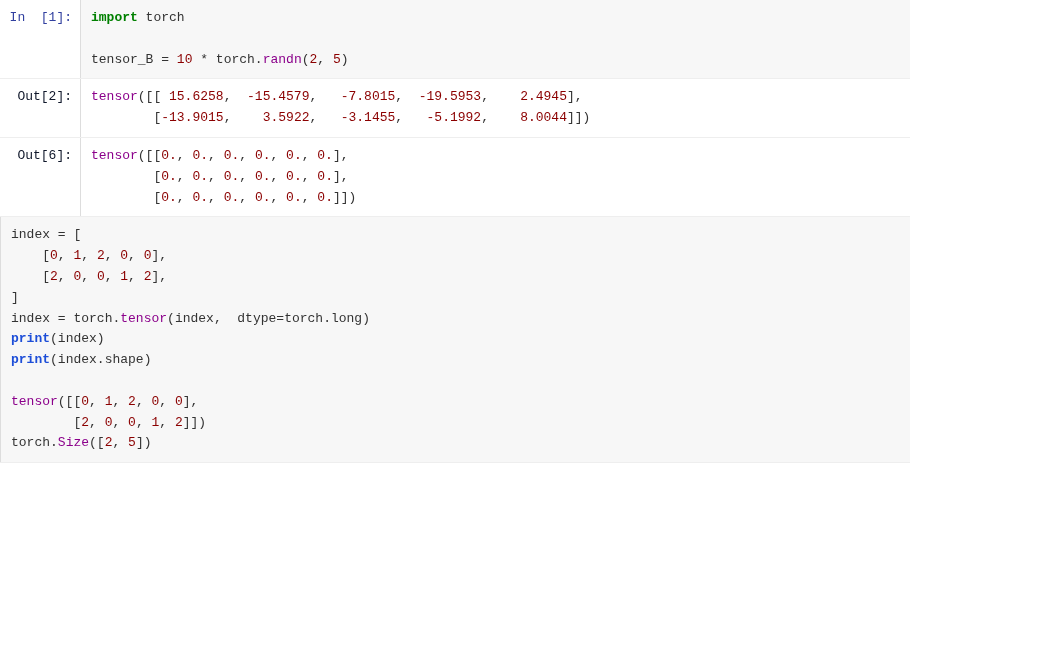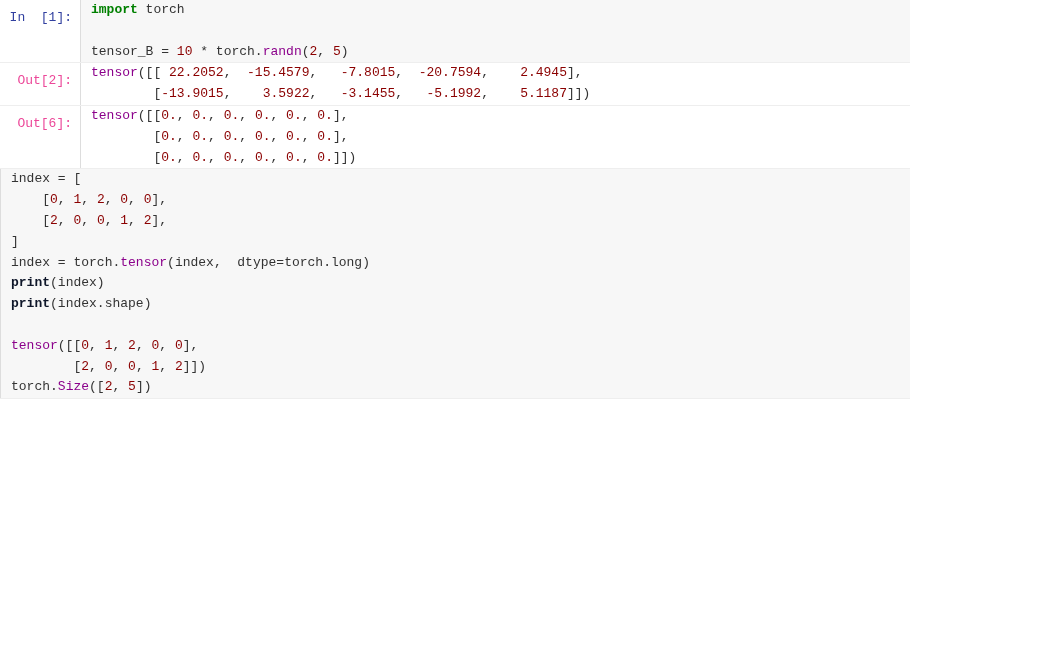--- a/index.html
+++ b/index.html
@@ -20,21 +20,21 @@
       width: 910px;
       min-height: 648px;
       background: #ffffff;
     }
 
     .kw-import { color: #008000; font-weight: bold; }
     .num { color: #8b0000; }
     .fn { color: #8b008b; }
     .var { color: #333333; }
     .op { color: #333333; }
-    .kw-print { color: #0f172a; font-weight: bold; font-family: Liberation Mono, monospace; }
+    .kw-print { color: #1d4ed8; font-weight: bold; font-family: Liberation Mono, monospace; }
     .bracket { color: #333; }
 
     pre {
       font-family: 'Courier New', Courier, monospace;
       font-size: 13px;
       line-height: 1.6;
       white-space: pre;
     }
 
     .cell-row {
@@ -47,25 +47,25 @@
       width: 80px;
       min-width: 80px;
       text-align: right;
       padding: 8px 8px 8px 0;
       font-family: 'Courier New', Courier, monospace;
       font-size: 13px;
       line-height: 1.6;
     }
 
     .label-in { color: #303f9f; }
-    .label-out { color: #ec4899; }
+    .label-out { color: #0f172a; }
 
     .content-col {
       flex: 1;
-      padding: 0 10px;
+      padding: 8px 10px;
       border-left: 1px solid #dddddd;
       min-height: 30px;
     }
 
     .input-bg {
       background: #f7f7f7;
     }
 
     .output-bg {
       background: #ffffff;
@@ -82,22 +82,22 @@
       <pre><span class="kw-import">import</span><span class="var"> torch</span>
 
 <span class="var">tensor_B</span><span class="op"> = </span><span class="num">10</span><span class="op"> * </span><span class="var">torch</span><span class="op">.</span><span class="fn">randn</span><span class="bracket">(</span><span class="num">2</span><span class="op">, </span><span class="num">5</span><span class="bracket">)</span></pre>
     </div>
   </div>
 
 
   <div class="cell-row">
     <div class="label-col label-out">Out[2]:</div>
     <div class="content-col output-bg">
-      <pre><span class="fn">tensor</span><span class="bracket">([[</span><span class="num"> 22.2052</span><span class="op">,  </span><span class="num">-15.4579</span><span class="op">,   </span><span class="num">-7.8015</span><span class="op">,  </span><span class="num">-20.7594</span><span class="op">,    </span><span class="num">2.4945</span><span class="bracket">],</span>
-<span class="op">        </span><span class="bracket">[</span><span class="num">-13.9015</span><span class="op">,    </span><span class="num">3.5922</span><span class="op">,   </span><span class="num">-3.1455</span><span class="op">,   </span><span class="num">-5.1992</span><span class="op">,    </span><span class="num">5.1187</span><span class="bracket">]])</span></pre>
+      <pre><span class="fn">tensor</span><span class="bracket">([[</span><span class="num"> 15.6258</span><span class="op">,  </span><span class="num">-15.4579</span><span class="op">,   </span><span class="num">-7.8015</span><span class="op">,  </span><span class="num">-19.5953</span><span class="op">,    </span><span class="num">2.4945</span><span class="bracket">],</span>
+<span class="op">        </span><span class="bracket">[</span><span class="num">-13.9015</span><span class="op">,    </span><span class="num">3.5922</span><span class="op">,   </span><span class="num">-3.1455</span><span class="op">,   </span><span class="num">-5.1992</span><span class="op">,    </span><span class="num">8.0044</span><span class="bracket">]])</span></pre>
     </div>
   </div>
 
 
 
   <div class="cell-row">
     <div class="label-col label-out">Out[6]:</div>
     <div class="content-col output-bg">
       <pre><span class="fn">tensor</span><span class="bracket">([[</span><span class="num">0.</span><span class="op">, </span><span class="num">0.</span><span class="op">, </span><span class="num">0.</span><span class="op">, </span><span class="num">0.</span><span class="op">, </span><span class="num">0.</span><span class="op">, </span><span class="num">0.</span><span class="bracket">],</span>
 <span class="op">        </span><span class="bracket">[</span><span class="num">0.</span><span class="op">, </span><span class="num">0.</span><span class="op">, </span><span class="num">0.</span><span class="op">, </span><span class="num">0.</span><span class="op">, </span><span class="num">0.</span><span class="op">, </span><span class="num">0.</span><span class="bracket">],</span>

